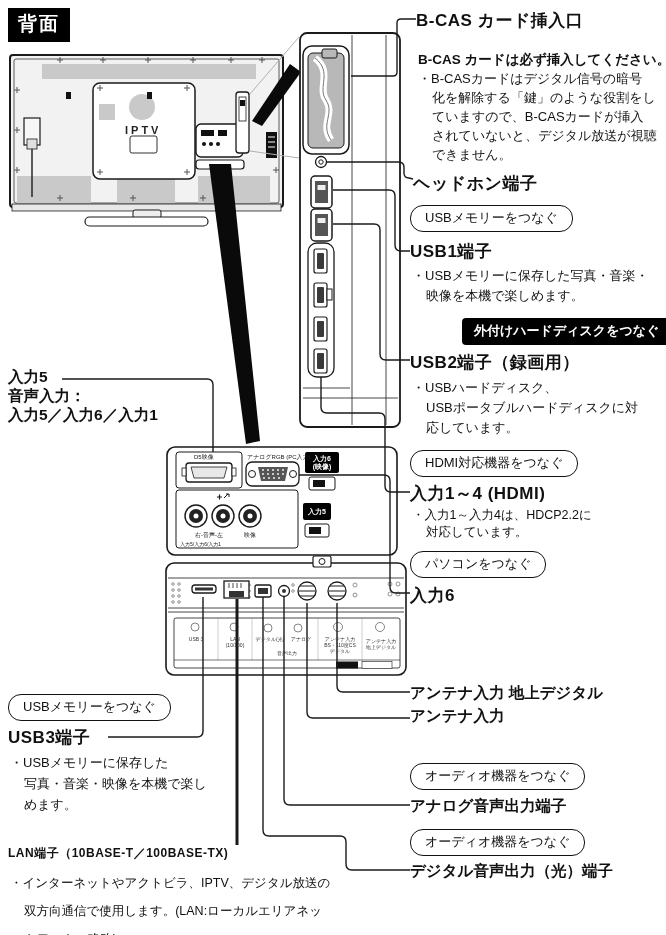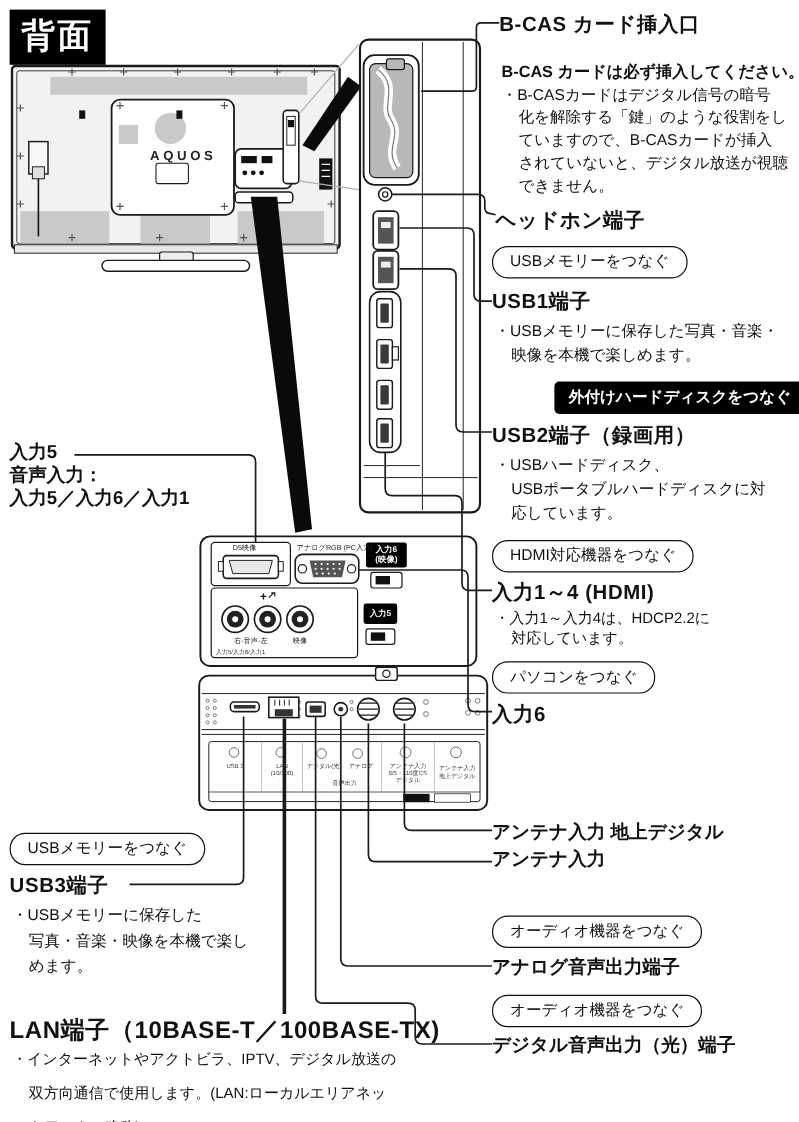--- a/index.html
+++ b/index.html
@@ -8,21 +8,21 @@
   .abs{position:absolute;}
   .h1{font-weight:bold;font-size:17px;letter-spacing:0.5px;white-space:nowrap;}
   .h2{font-weight:bold;font-size:15.5px;white-space:nowrap;}
   .warn{font-weight:bold;font-size:13.5px;white-space:nowrap;}
   .body{font-size:13px;line-height:19px;padding-left:14px;text-indent:-14px;
         white-space:pre-line;}
   .callout{display:inline-block;border:1.5px solid #111;border-radius:13px;
         font-size:13px;padding:3px 14px 4px 14px;white-space:nowrap;background:#fff;}
   .callout-black{display:inline-block;background:#000;color:#fff;font-weight:bold;
         font-size:13px;border-radius:4px;padding:4px 12px 5px 12px;white-space:nowrap;}
-  .pagetag{background:#000;color:#fff;font-weight:bold;font-size:28px;
+  .pagetag{background:#000;color:#fff;font-weight:bold;font-size:19px;
         padding:3px 10px 5px 10px;letter-spacing:2px;}
   .tiny{font-size:6px;color:#222;white-space:pre;line-height:7px;}
   .tiny5{font-size:5px;color:#333;white-space:pre;line-height:6px;text-align:center;}
   .tagwhite{color:#fff;font-size:7px;font-weight:bold;white-space:pre;line-height:8px;text-align:center;}
   .aquos{font-weight:bold;font-size:11px;letter-spacing:3px;color:#222;}
   svg{position:absolute;left:0;top:0;}
 </style>
 </head>
 <body>
 
@@ -262,21 +262,21 @@
       <path d="M 237 599 L 237 845" stroke-width="3"></path>
       <path d="M 263 597 L 263 830 Q 263 836 269 836 L 340 836 Q 346 836 346 842 L 346 864 Q 346 870 352 870 L 410 870"></path>
       <path d="M 284 597 L 284 799 Q 284 805 290 805 L 410 805"></path>
       <path d="M 307 603 L 307 712 Q 307 718 313 718 L 410 718"></path>
       <path d="M 337 603 L 337 686 Q 337 692 343 692 L 410 692"></path>
     </g>
   </svg>
 
   <div class="abs pagetag" style="left:8px;top:8px;">背面</div>
 
-  <div class="abs aquos" style="left:125px;top:124px;">AQUOS</div>
+  <div class="abs aquos" style="left:125px;top:124px;">IPTV</div>
 
   <div class="abs h1" style="left:416px;top:9px;">B-CAS カード挿入口</div>
   <div class="abs warn" style="left:418px;top:51px;">B-CAS カードは必ず挿入してください。</div>
   <div class="abs body" style="left:418px;top:69px;width:242px;">・B-CASカードはデジタル信号の暗号
 化を解除する「鍵」のような役割をし
 ていますので、B-CASカードが挿入
 されていないと、デジタル放送が視聴
 できません。</div>
 
   <div class="abs h1" style="left:413px;top:172px;">ヘッドホン端子</div>
@@ -312,21 +312,21 @@
   <div class="abs h2" style="left:8px;top:367px;">入力5</div>
   <div class="abs h2" style="left:8px;top:386px;font-family:Liberation Serif, serif;">音声入力：</div>
   <div class="abs h2" style="left:8px;top:405px;">入力5／入力6／入力1</div>
 
   <div class="abs callout" style="left:8px;top:694px;">USBメモリーをつなぐ</div>
   <div class="abs h1" style="left:8px;top:726px;">USB3端子</div>
   <div class="abs body" style="left:10px;top:752px;width:220px;line-height:21px;">・USBメモリーに保存した
 写真・音楽・映像を本機で楽し
 めます。</div>
 
-  <div class="abs h1" style="left:8px;top:845px;font-size:20px;">LAN端子（10BASE-T／100BASE-TX)</div>
+  <div class="abs h1" style="left:8px;top:845px;font-size:12px;">LAN端子（10BASE-T／100BASE-TX)</div>
   <div class="abs body" style="left:10px;top:869px;width:360px;font-size:12.5px;line-height:28px;">・インターネットやアクトビラ、IPTV、デジタル放送の
 双方向通信で使用します。(LAN:ローカルエリアネッ
 トワークの略称)</div>
 
   <div class="abs tiny" style="left:194px;top:454px;">D5映像</div>
   <div class="abs tiny" style="left:247px;top:454px;">アナログRGB (PC入力)</div>
   <div class="abs tagwhite" style="left:306px;top:455px;width:32px;">入力6
 (映像)</div>
   <div class="abs tagwhite" style="left:304px;top:508px;width:26px;">入力5</div>
   <div class="abs tiny" style="left:195px;top:532px;">右-音声-左</div>

